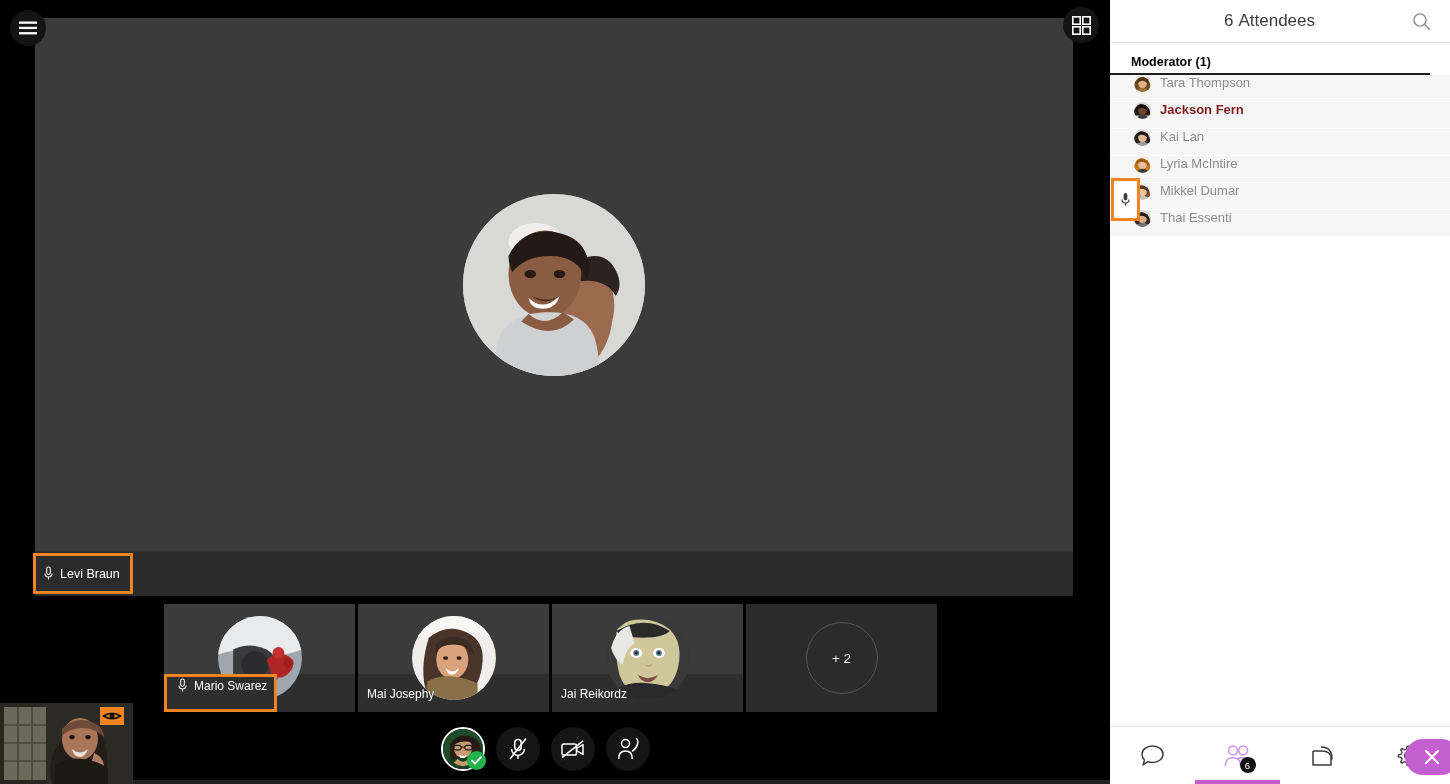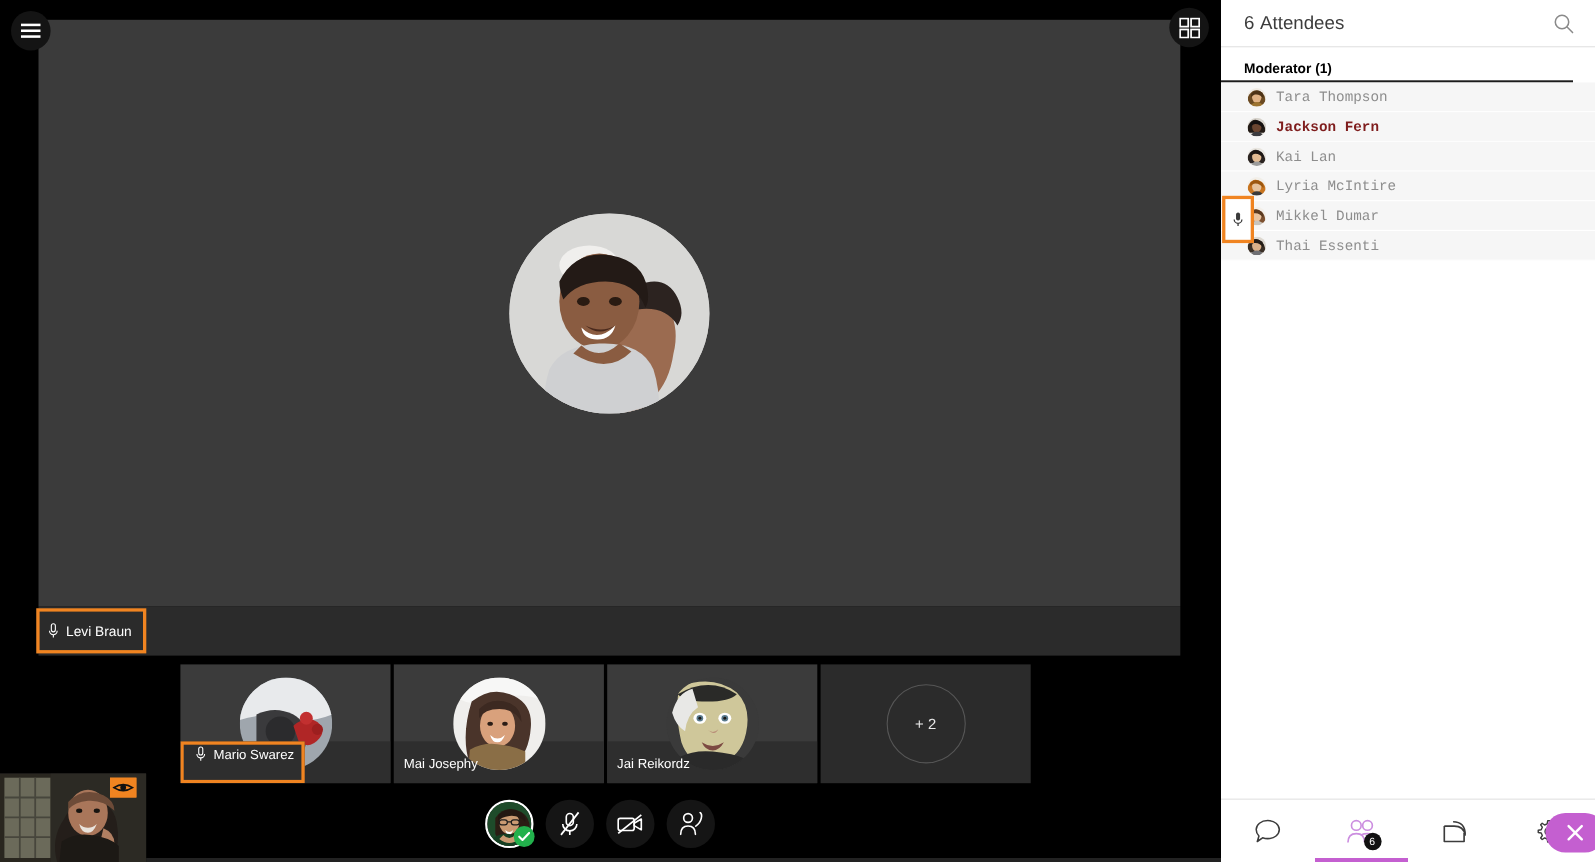--- a/index.html
+++ b/index.html
@@ -198,20 +198,21 @@
     height: 43px;
     display: flex; align-items: center;
     padding: 0 16px 0 21px;
     border-bottom: 1px solid #e2e2e2;
     flex: 0 0 43px;
   }
   .panel-title {
     font-size: 17px;
     color: #3c3c3c;
     flex: 1;
+    text-align: center;
   }
   .panel-title .count { margin-right: 5px; }
   .search-btn {
     width: 26px; height: 26px;
     display: flex; align-items: center; justify-content: center;
   }
 
   .panel-body { flex: 1; overflow: hidden; padding-top: 7px; }
 
   .group-head {
@@ -219,26 +220,25 @@
     font-weight: bold;
     color: #000000;
     padding: 5px 0 4px 21px;
     margin: 0 20px 0 0;
     border-bottom: 2px solid #1c1c1c;
   }
   .group-head.second { margin-top: 0px; }
 
   .attendee-row {
     position: relative;
-    display: flex; align-items: center;
+    display: flex; 
     height: 27px;
     background: #f6f6f6;
     border-bottom: 1px solid #ffffff;
     padding-left: 24px;
-    font-family: Liberation Mono, monospace;
   }
   .attendee-avatar {
     width: 17px; height: 17px;
     border-radius: 50%;
     overflow: hidden;
     flex: 0 0 17px;
     margin-right: 9px;
   }
   .attendee-avatar svg { display:block; width:100%; height:100%; }
   .attendee-name {

